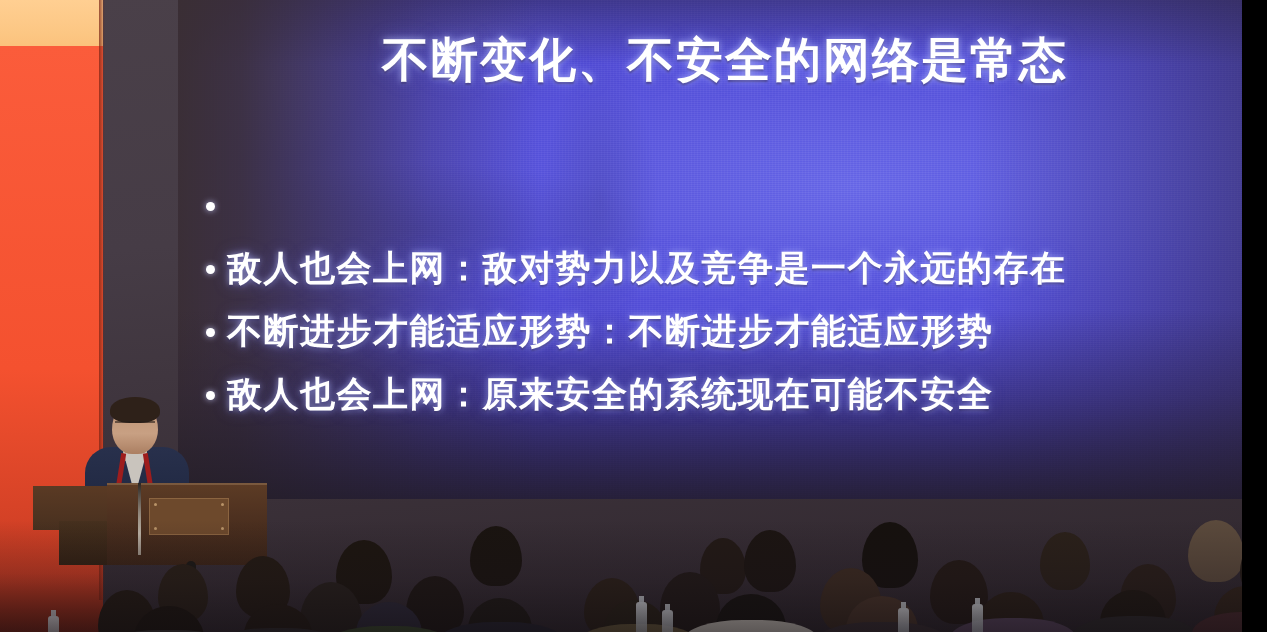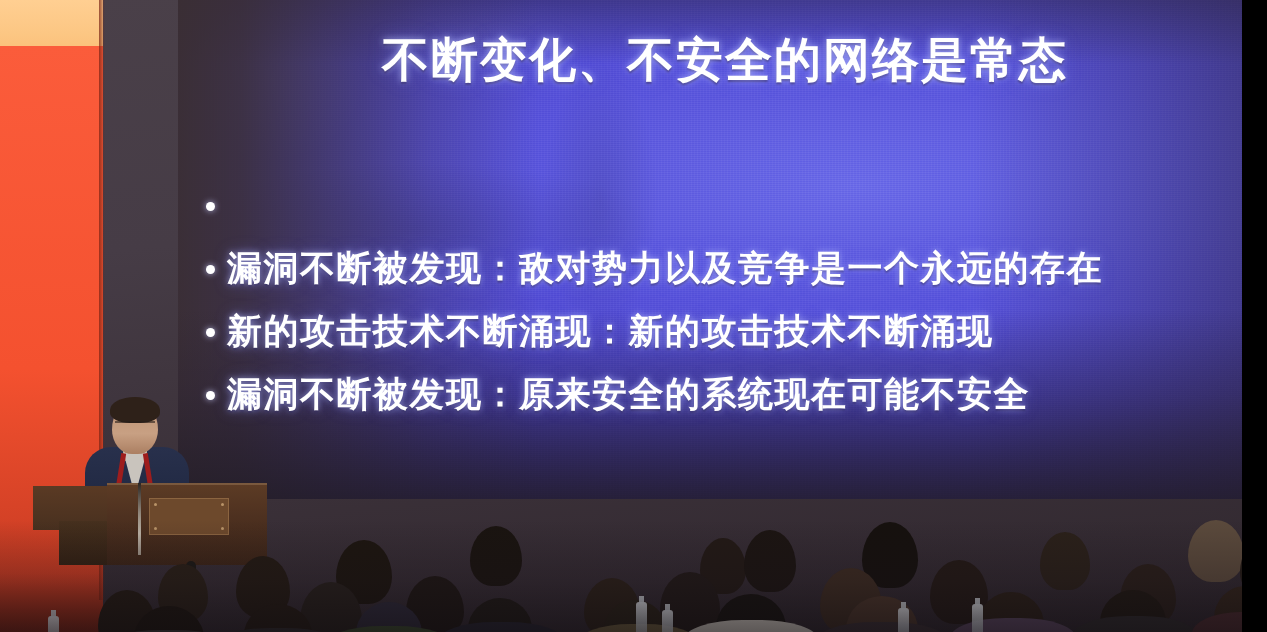--- a/index.html
+++ b/index.html
@@ -292,29 +292,29 @@
 
     <div class="slide-text">
       <div class="slide-title">不断变化、不安全的网络是常态</div>
 
       <div class="bullets">
         <div class="bullet-line">
           <span class="bullet-dot"></span>
         </div>
         <div class="bullet-line">
           <span class="bullet-dot"></span>
-          <span class="bullet-text">漏洞不断被发现：敌对势力以及竞争是一个永远的存在</span>
+          <span class="bullet-text">敌人也会上网：敌对势力以及竞争是一个永远的存在</span>
         </div>
         <div class="bullet-line">
           <span class="bullet-dot"></span>
-          <span class="bullet-text">新的攻击技术不断涌现：新的攻击技术不断涌现</span>
+          <span class="bullet-text">不断进步才能适应形势：不断进步才能适应形势</span>
         </div>
         <div class="bullet-line">
           <span class="bullet-dot"></span>
-          <span class="bullet-text">漏洞不断被发现：原来安全的系统现在可能不安全</span>
+          <span class="bullet-text">敌人也会上网：原来安全的系统现在可能不安全</span>
         </div>
       </div>
     </div>
   </div>
 
   <div id="stage-figure">
     <div class="spk-body"></div>
     <div class="spk-neck"></div>
     <div class="spk-shirt"></div>
     <div class="lanyard-l"></div>

